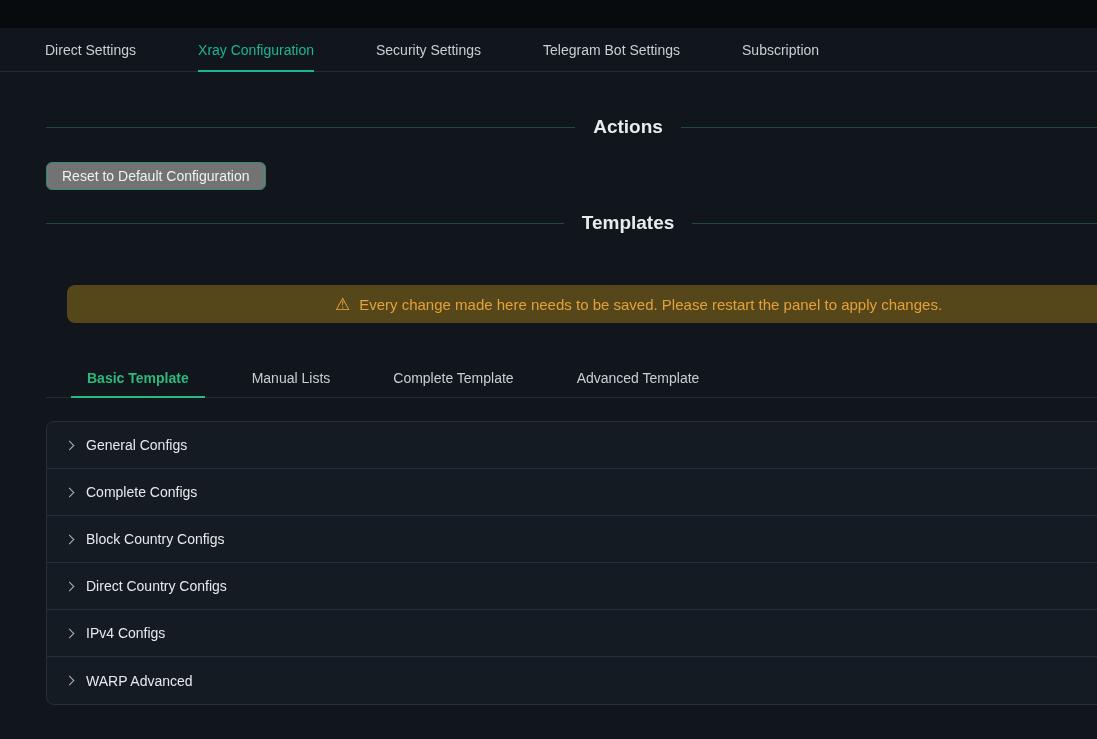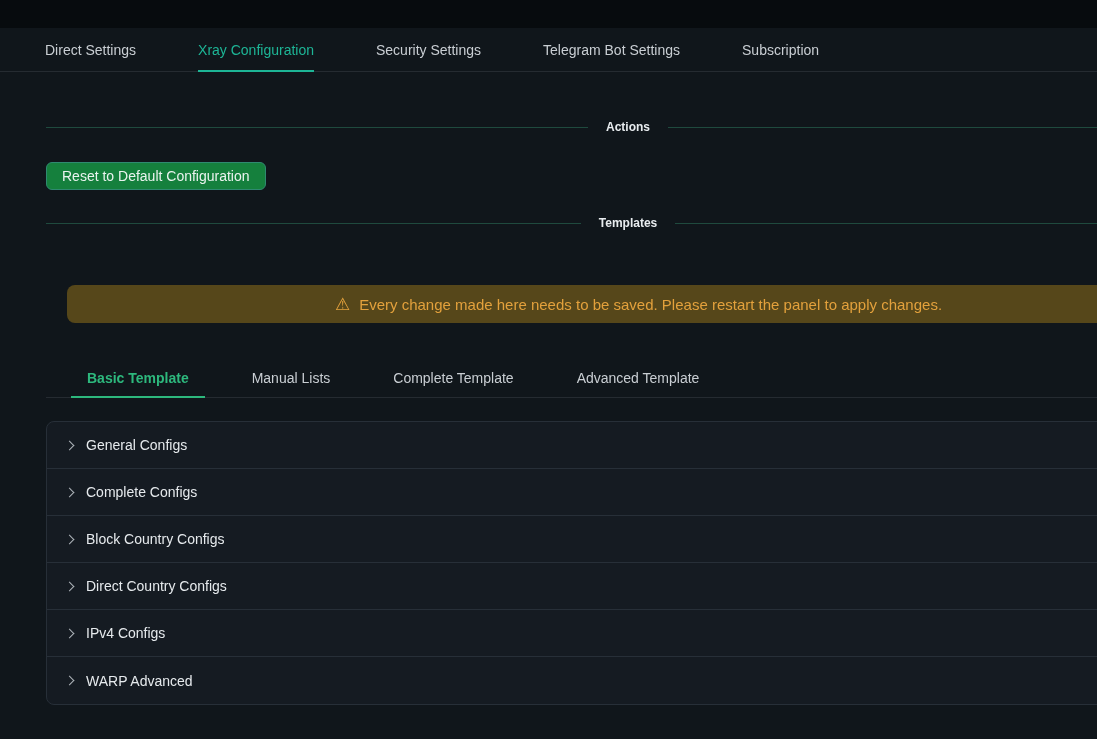--- a/index.html
+++ b/index.html
@@ -45,37 +45,37 @@
   .content { margin-left: 46px; width: 1164px; }
 
   .divider {
     display: flex;
     align-items: center;
     height: 22px;
   }
   .divider .line { flex: 1; height: 1px; background: #1f4a3e; }
   .divider .divider-text {
     padding: 0 18px;
-    font-size: 12px;
+    font-size: 19px;
     font-weight: 700;
     color: #e8ecef;
     white-space: nowrap;
   }
   .divider-actions { margin-top: 44px; }
   .divider-templates { margin-top: 22px; }
 
   .reset-btn {
     margin-top: 24px;
     display: inline-block;
     height: 28px;
     padding: 0 15px;
     font-family: "Liberation Sans", sans-serif;
     font-size: 14px;
     color: #eaf3ef;
-    background: #15803d;
+    background: #737373;
     border: 1px solid #2f8a70;
     border-radius: 6px;
     cursor: pointer;
   }
 
   
   .alert {
     margin-top: 51px;
     margin-left: 21px;
     width: 1143px;

